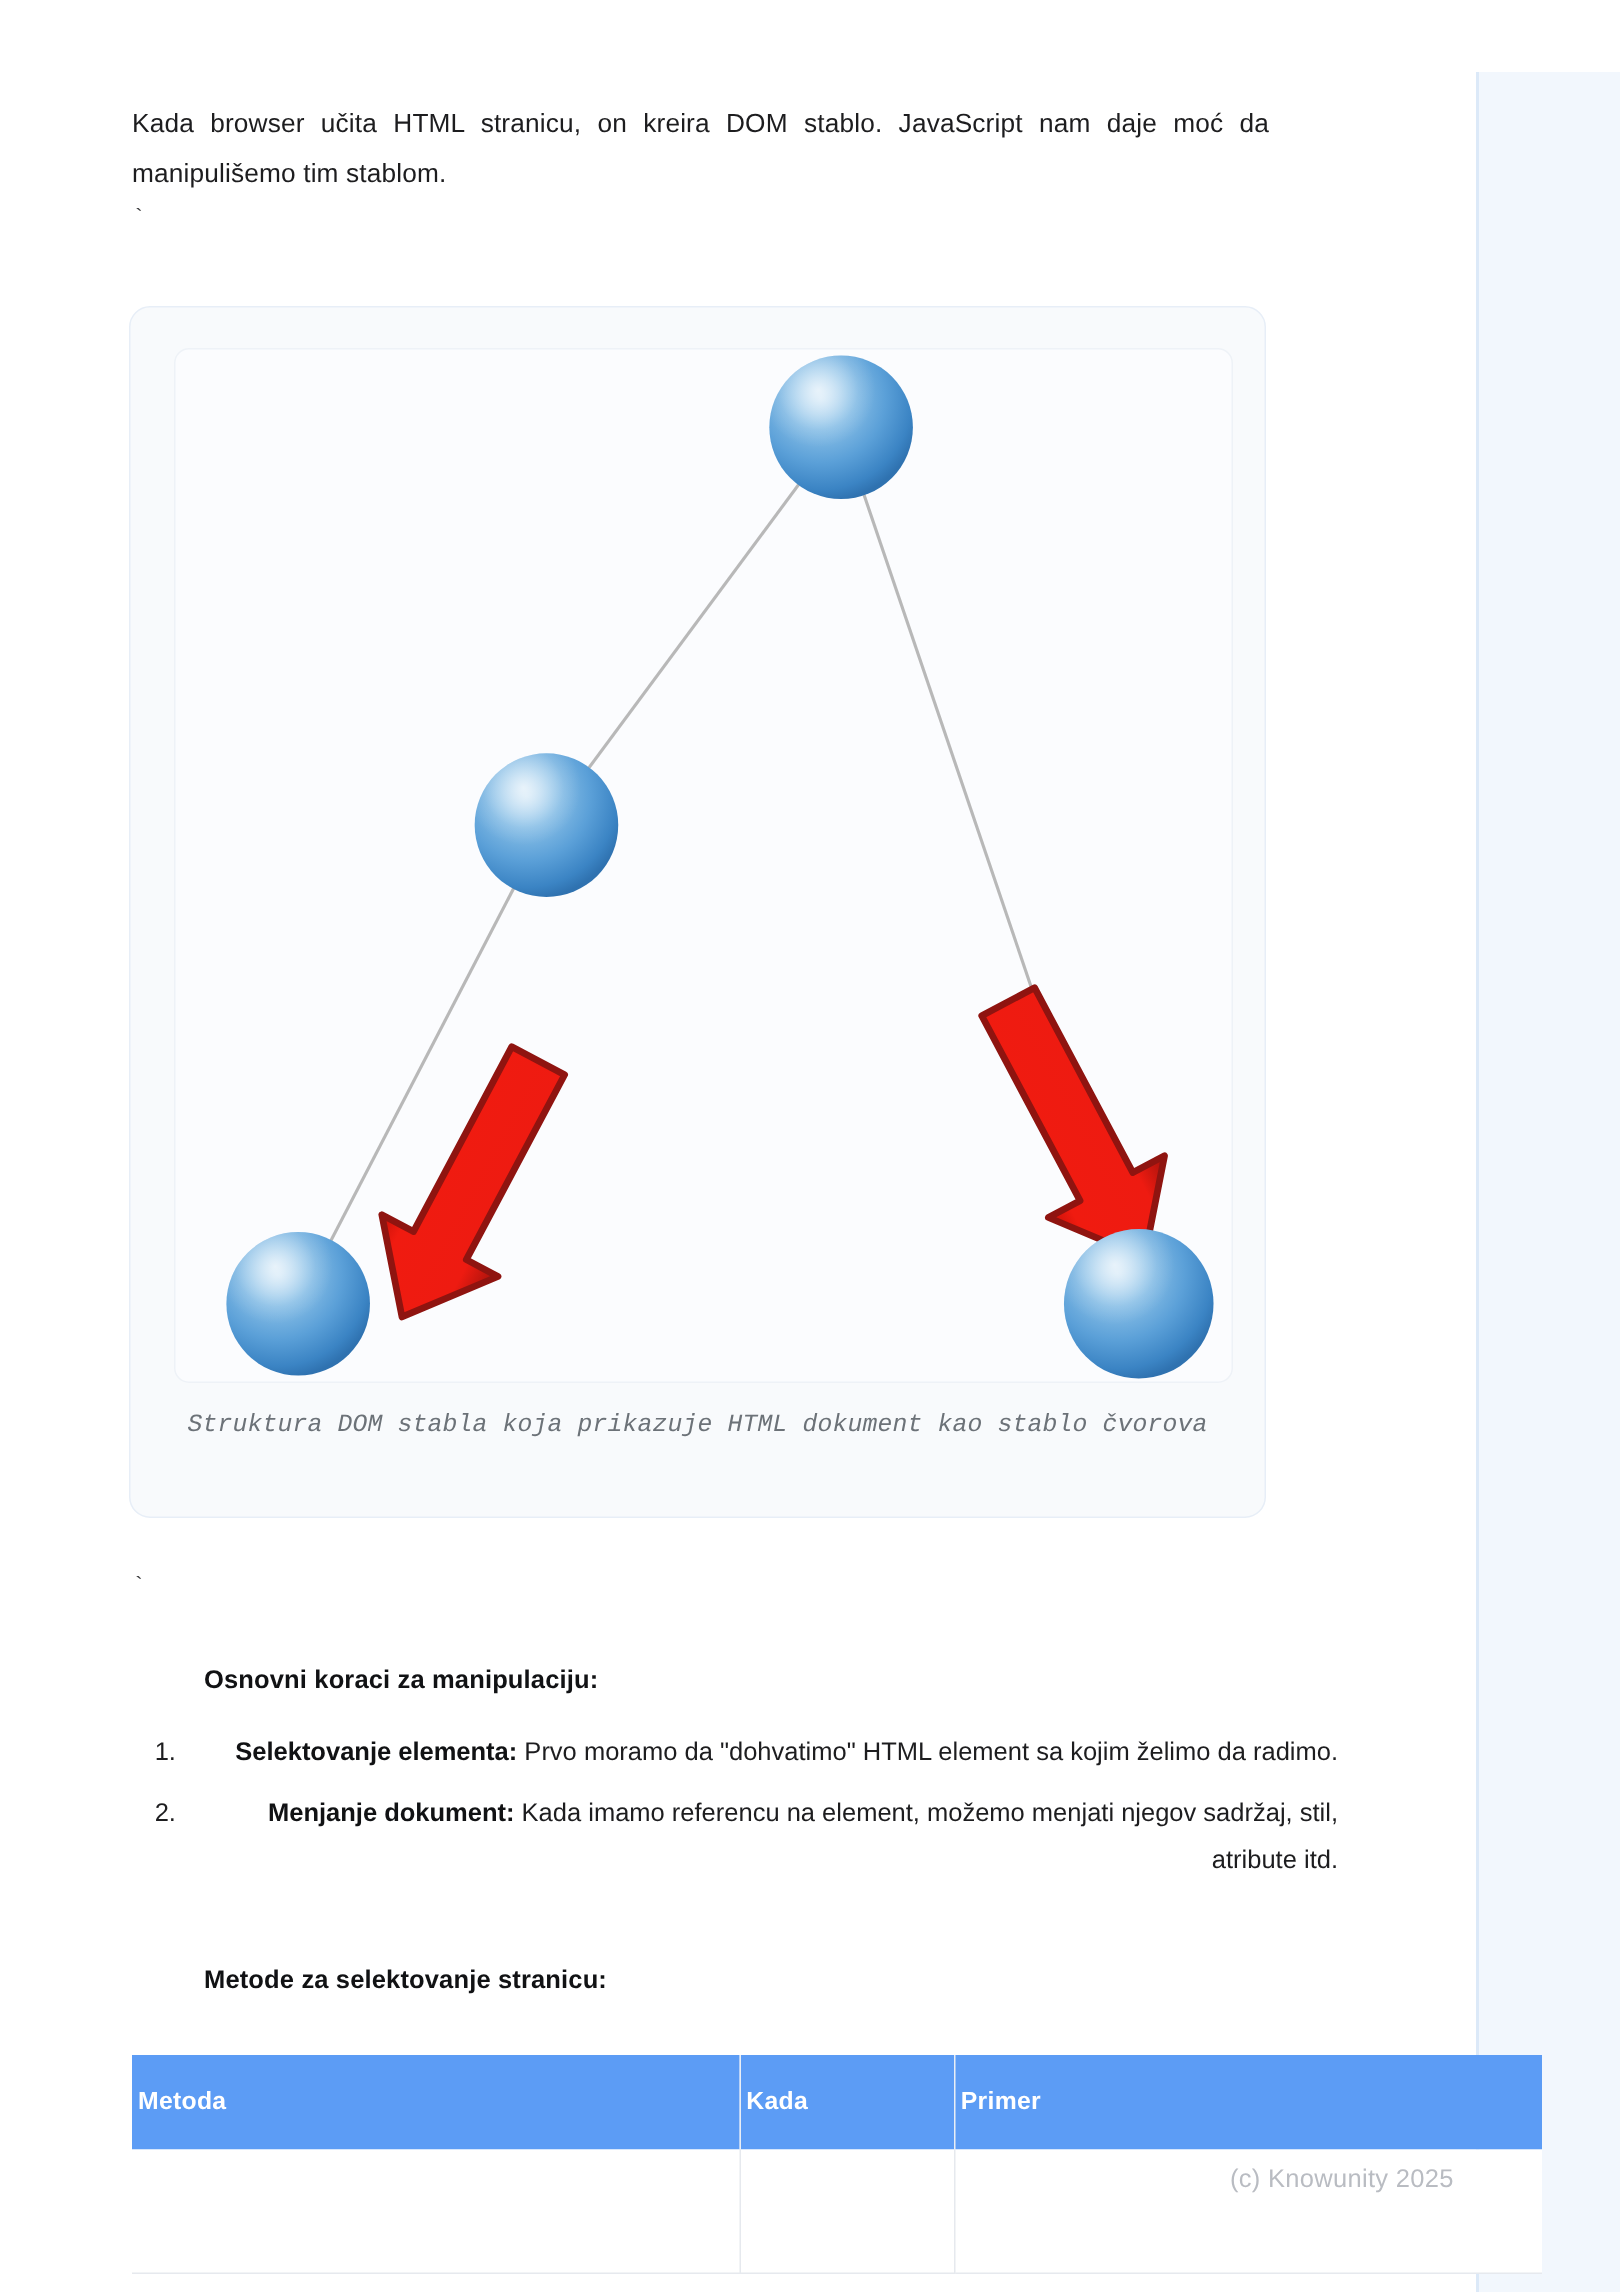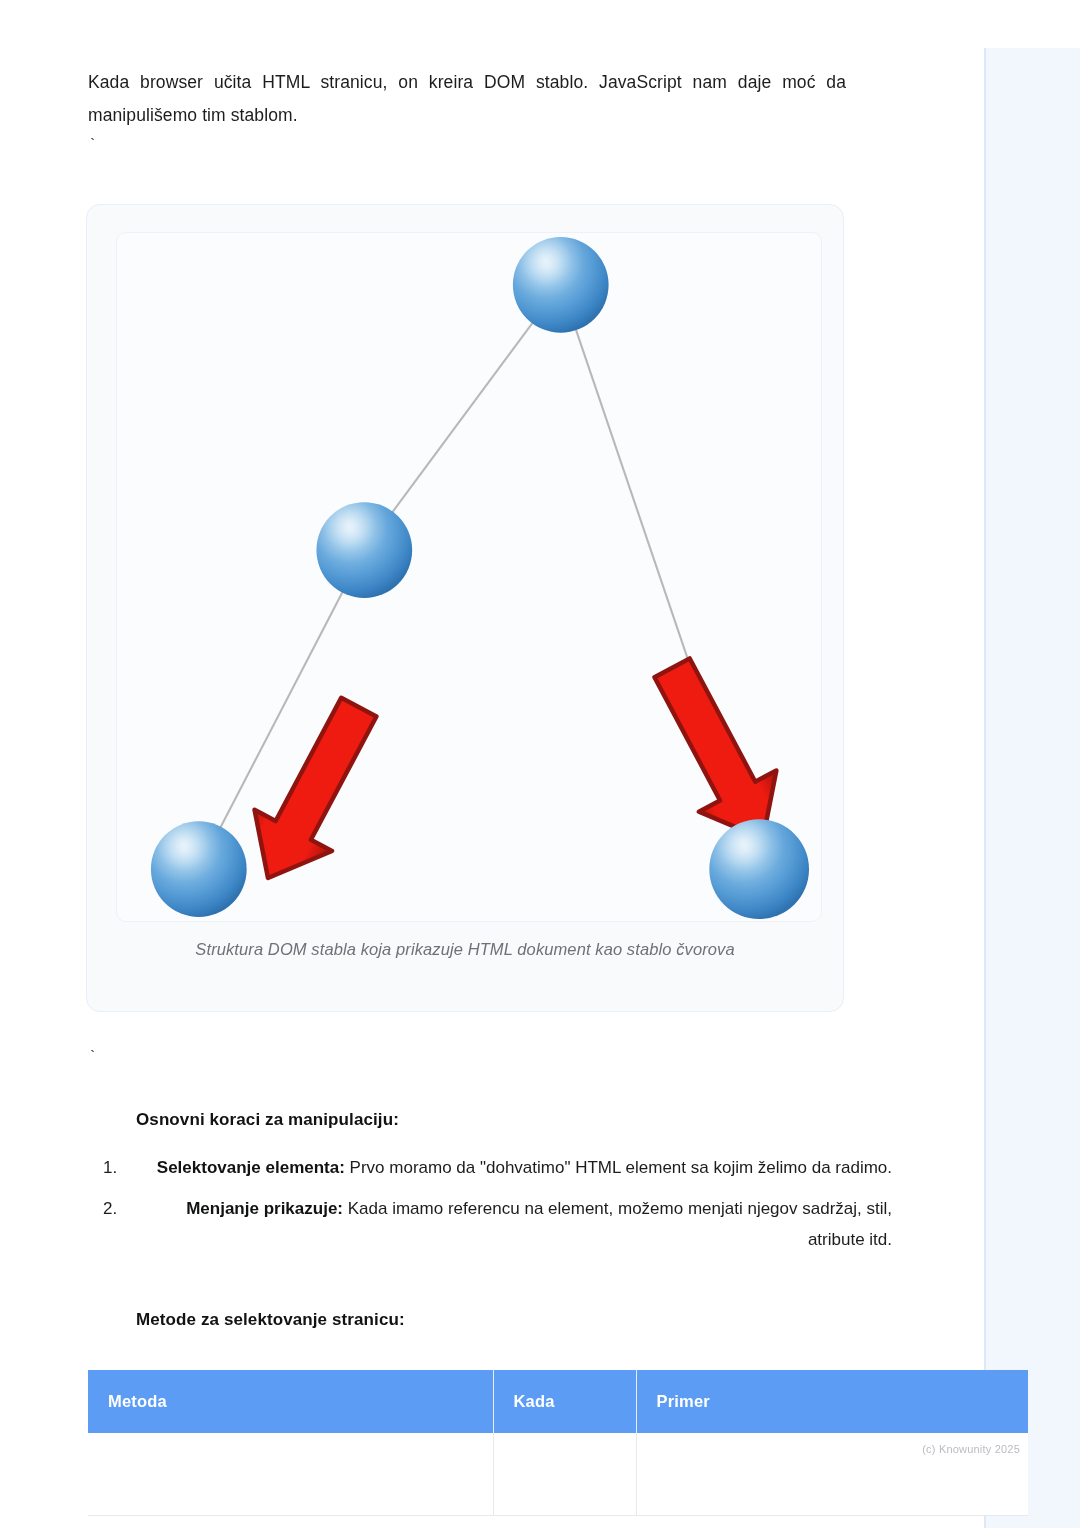--- a/index.html
+++ b/index.html
@@ -94,20 +94,21 @@
   #figure-caption {
     position: absolute;
     left: 0;
     right: 0;
     top: 735px;
     text-align: center;
     font-style: italic;
     font-size: 16.5px;
     color: #6c7278;
     letter-spacing: .1px;
+    font-family: Liberation Mono, monospace;
   }
 
   
   .section-heading {
     position: absolute;
     left: 88px;
     width: 760px;
     font-size: 17px;
     font-weight: bold;
     color: #111214;
@@ -139,21 +140,21 @@
     width: 940px;
     border-collapse: collapse;
     table-layout: fixed;
     font-size: 16px;
   }
   #methods-table thead th {
     background: #5c9cf5;
     color: #ffffff;
     font-weight: bold;
     text-align: left;
-    padding: 22px 20px;
+    padding: 22px 4px;
     font-size: 16.5px;
     border-right: 1px solid #e9eef5;
     letter-spacing: .2px;
   }
   #methods-table thead th:last-child { border-right: none; }
   #methods-table tbody td {
     height: 62px;
     background: #ffffff;
     border-right: 1px solid #e6e9ee;
     border-bottom: 1px solid #e6e9ee;
@@ -164,22 +165,22 @@
   .col-metoda { width: 405px; }
   .col-opis   { width: 143px; }
   .col-primer { width: 392px; }
 
   
   #watermark {
     position: absolute;
     top: 1443px;
     left: 820px;
     width: 200px;
-    text-align: right;
-    font-size: 11px;
+    text-align: left;
+    font-size: 17px;
     color: #b9bcc2;
     letter-spacing: .2px;
     white-space: nowrap;
   }
 </style>
 </head>
 <body>
 
 <div id="right-strip"></div>
 
@@ -255,21 +256,21 @@
 
   <div class="tick-mark" id="tick-mid">`</div>
 
   <div class="section-heading" id="heading-steps">Osnovni koraci za manipulaciju:</div>
 
   <ol id="steps-list">
     <li>
       <b>Selektovanje elementa:</b><span> Prvo moramo da "dohvatimo" HTML element sa kojim želimo da radimo.</span>
     </li>
     <li>
-      <b>Menjanje prikazuje:</b><span> Kada imamo referencu na element, možemo menjati njegov sadržaj, stil, atribute itd.</span>
+      <b>Menjanje dokument:</b><span> Kada imamo referencu na element, možemo menjati njegov sadržaj, stil, atribute itd.</span>
     </li>
   </ol>
 
   <div class="section-heading" id="heading-methods">Metode za selektovanje stranicu:</div>
 
   <table id="methods-table">
     <colgroup>
       <col class="col-metoda">
       <col class="col-opis">
       <col class="col-primer">

